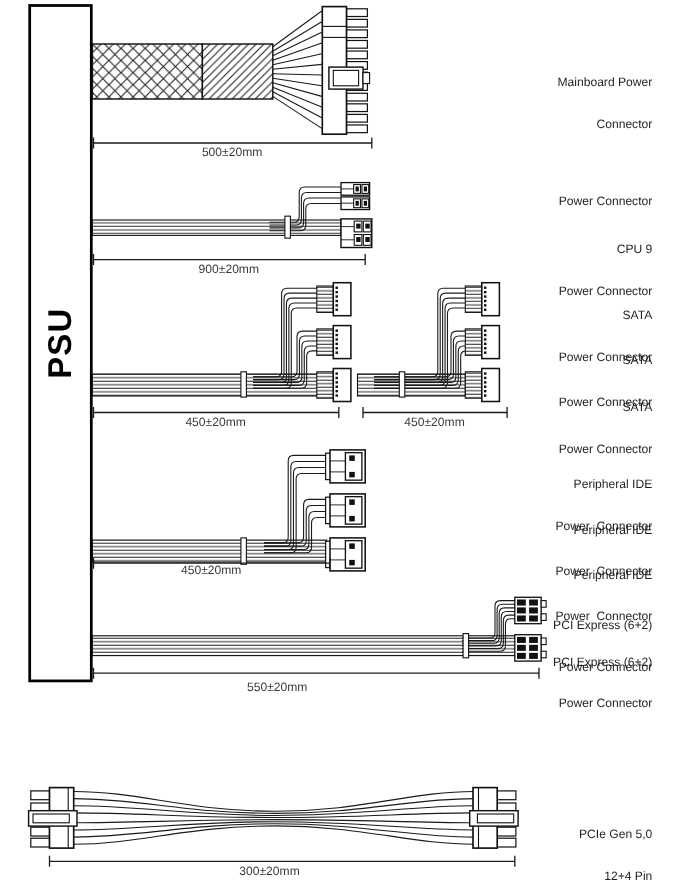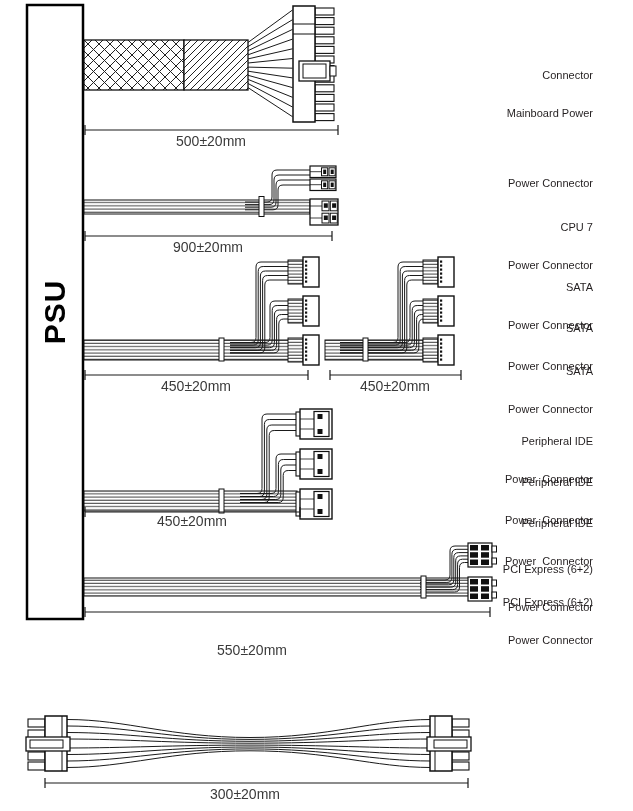--- a/index.html
+++ b/index.html
@@ -5,21 +5,21 @@
   * { margin:0; padding:0; box-sizing:border-box; }
   html,body { background:#fff; font-family:"Liberation Sans", sans-serif; }
   .canvas { position:relative; width:633px; height:811px; background:#fff; overflow:hidden; }
   svg#art { position:absolute; left:0; top:0; }
   .side-label {
     position:absolute; right:40px; width:180px; text-align:right;
     font-size:11px; line-height:12.5px; color:#231f20; white-space:pre-wrap;
   }
   .dim {
     position:absolute; transform:translateX(-50%);
-    font-size:14px; color:#3a3a3a; white-space:nowrap;
+    font-size:11px; color:#3a3a3a; white-space:nowrap;
   }
   .psu-label {
     position:absolute; left:27px; top:5px; width:56px; height:614px;
     display:flex; align-items:center; justify-content:center; pointer-events:none;
   }
   .psu-label span {
     transform:rotate(-90deg); font-size:30px; font-weight:bold;
     letter-spacing:1px; color:#000;
   }
   .dl { stroke:#1a1a1a; stroke-width:1.2; fill:none; }
@@ -276,28 +276,28 @@
     </g>
     <path class="dl" d="M45,783H468M45,778V788M468,778V788"></path>
   </g>
 </svg>
 
 <div class="psu-label">
   <span>PSU</span>
 </div>
 
 <div class="side-label" style="top:44px">
+  <div>Mainboard Power</div>
   <div>Connector</div>
-  <div>Mainboard Power</div>
 </div>
 <div class="side-label" style="top:152px">
   <div>Power Connector</div>
 </div>
 <div class="side-label" style="top:196px">
-  <div>CPU 7</div>
+  <div>CPU 9</div>
   <div>Power Connector</div>
 </div>
 <div class="side-label" style="top:256px">
   <div>SATA</div>
   <div>Power Connector</div>
 </div>
 <div class="side-label" style="top:297px">
   <div>SATA</div>
   <div>Power Connector</div>
 </div>
@@ -319,23 +319,25 @@
 </div>
 <div class="side-label" style="top:538px">
   <div>PCI Express (6+2)</div>
   <div>Power Connector</div>
 </div>
 <div class="side-label" style="top:571px">
   <div>PCI Express (6+2)</div>
   <div>Power Connector</div>
 </div>
 <div class="side-label" style="top:728px">
+  <div>PCIe Gen 5,0</div>
+  <div>12+4 Pin</div>
 </div>
 
 <div class="dim" style="left:211px;top:133px">500±20mm</div>
 <div class="dim" style="left:208px;top:239px">900±20mm</div>
 <div class="dim" style="left:196px;top:378px">450±20mm</div>
 <div class="dim" style="left:395px;top:378px">450±20mm</div>
 <div class="dim" style="left:192px;top:513px">450±20mm</div>
-<div class="dim" style="left:252px;top:642px">550±20mm</div>
+<div class="dim" style="left:252px;top:619px">550±20mm</div>
 <div class="dim" style="left:245px;top:786px">300±20mm</div>
 
 </div>
 
 </body></html>

